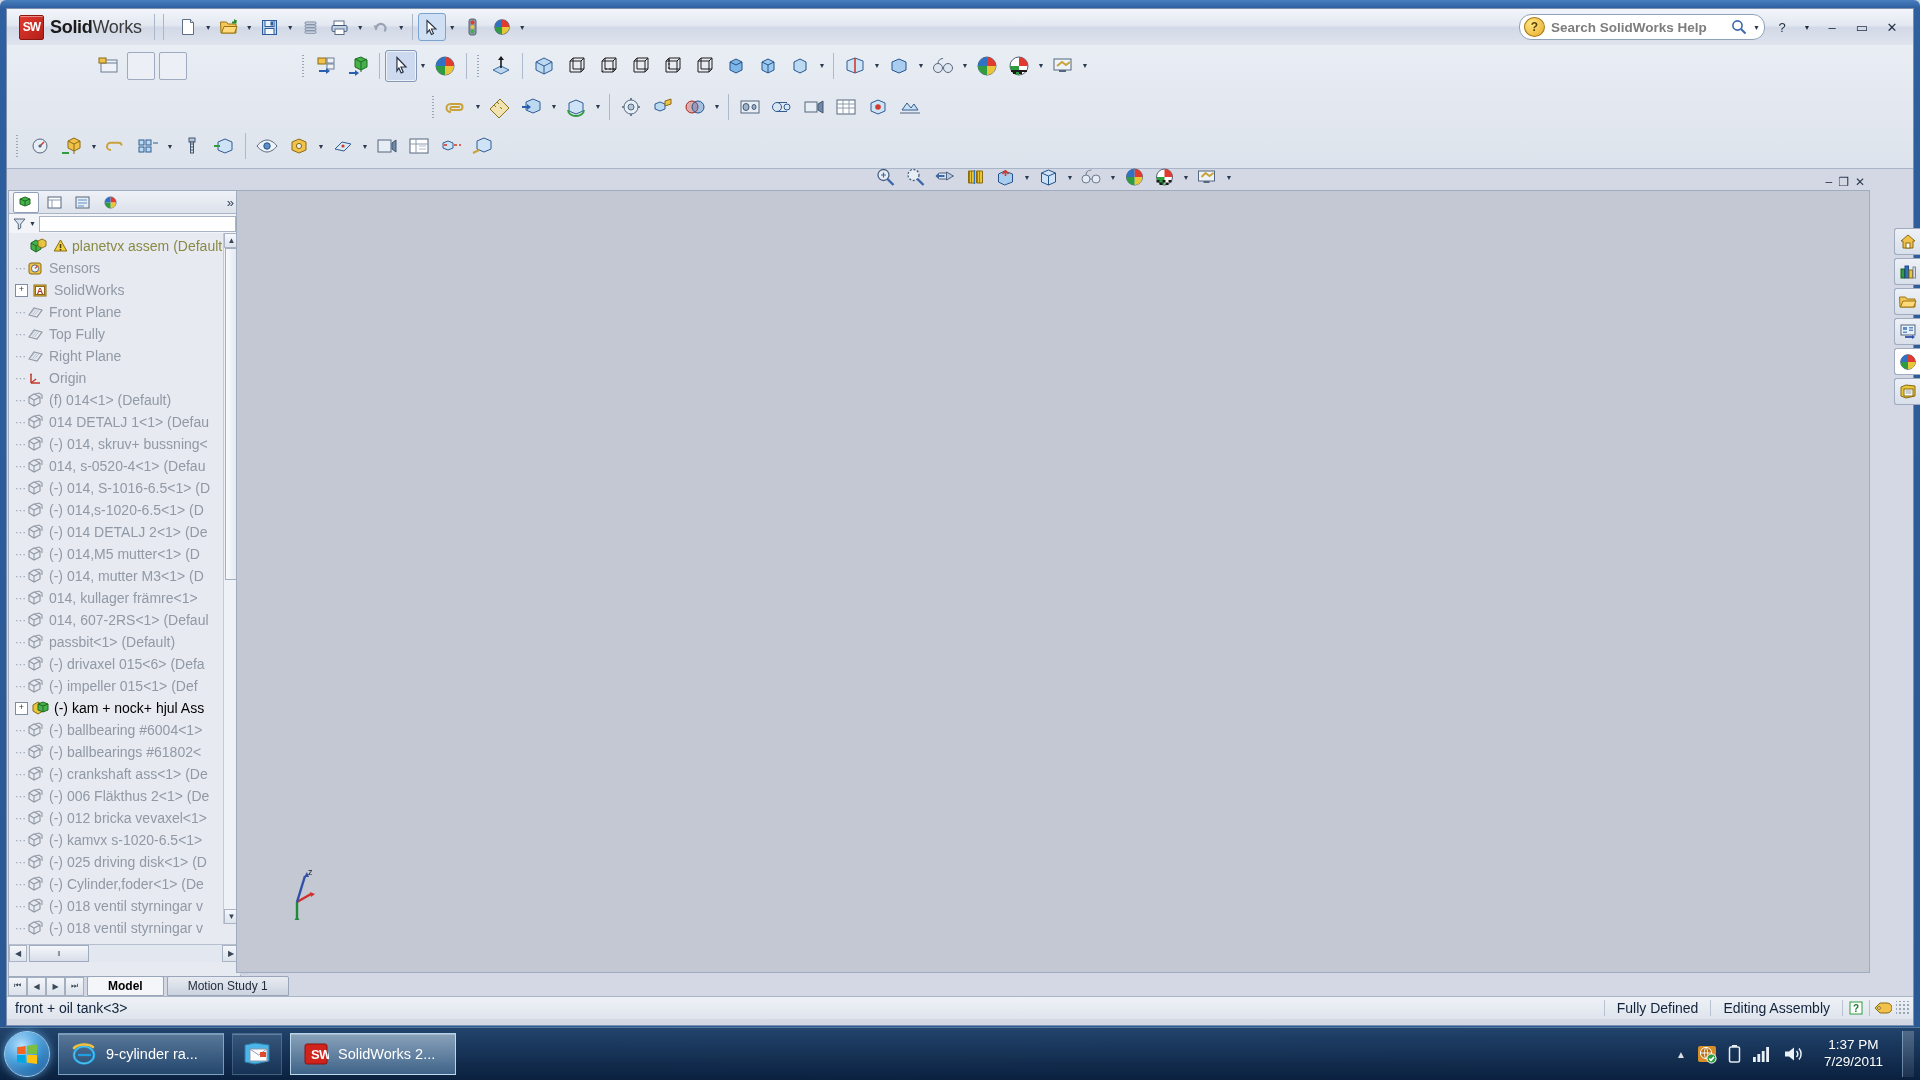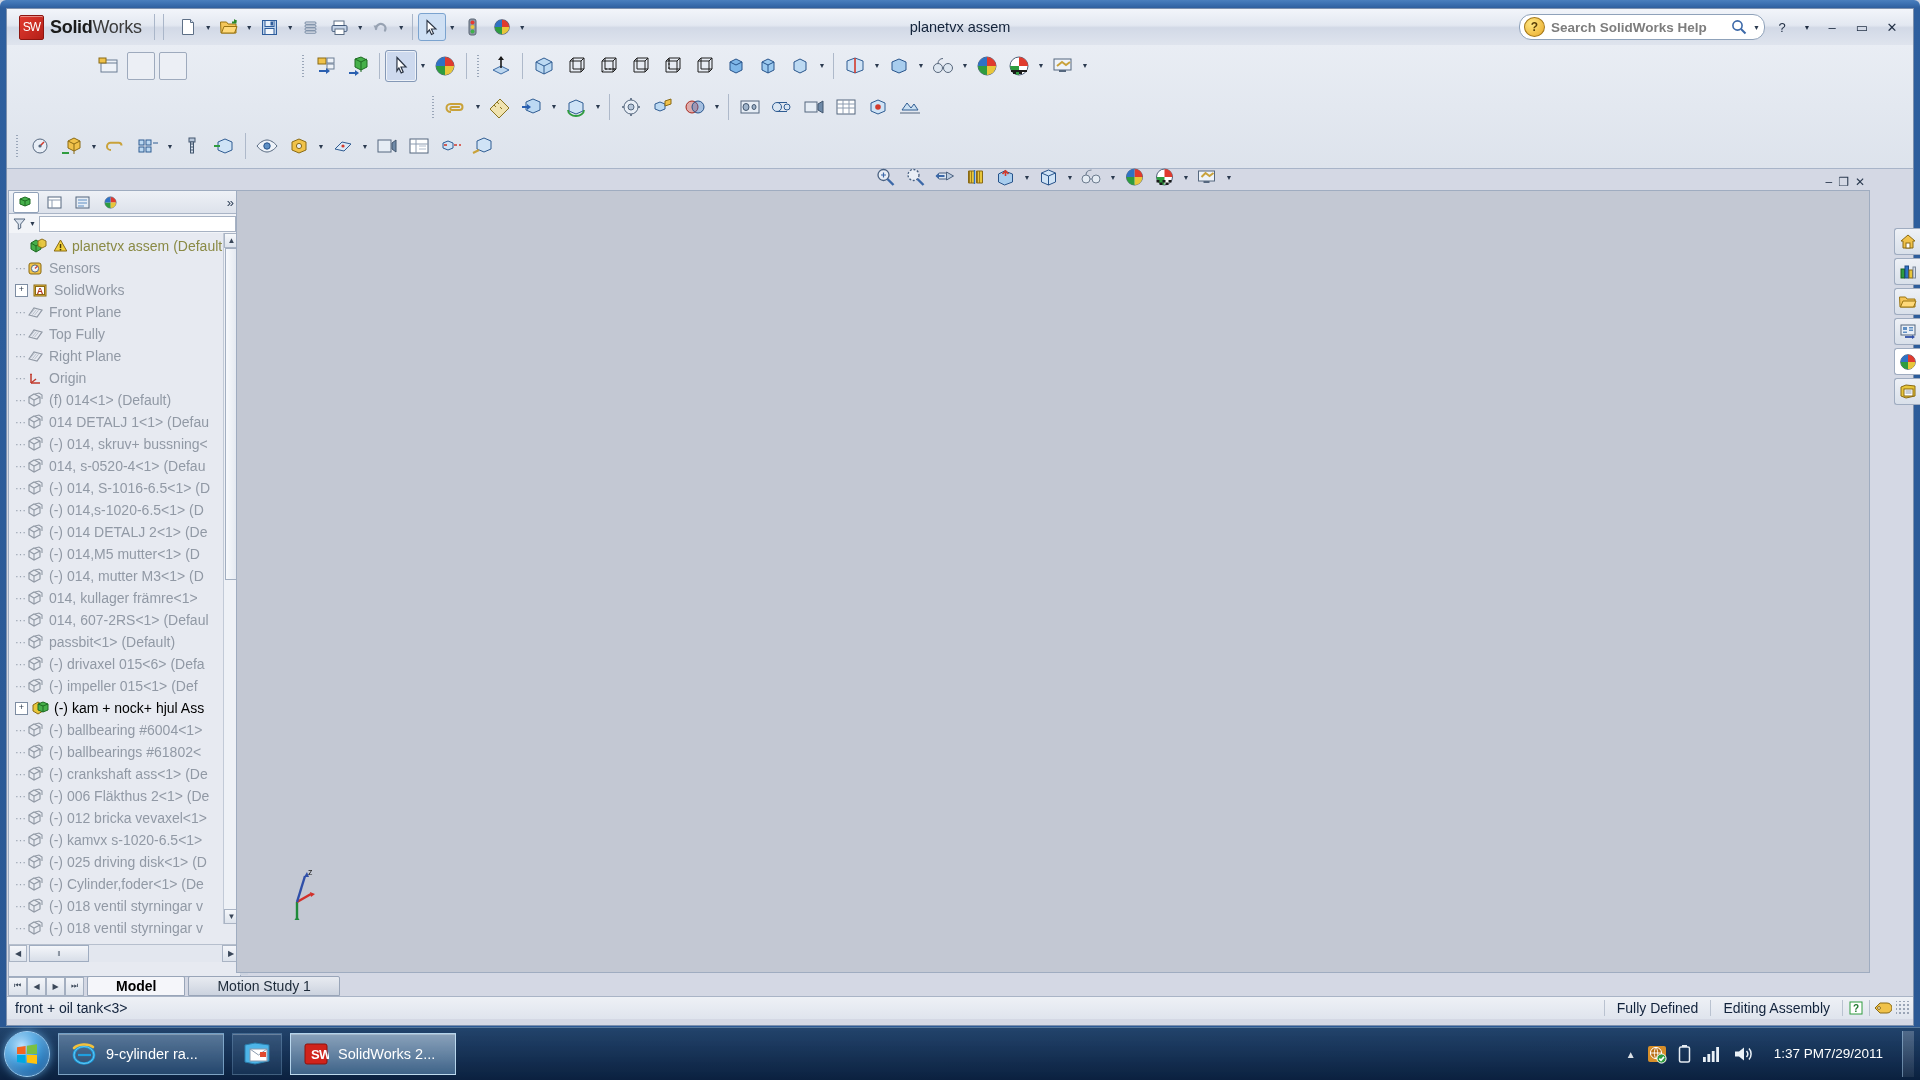--- a/index.html
+++ b/index.html
@@ -39,21 +39,21 @@
     border-bottom:1px solid #9aa8bf;
     display:flex;align-items:center;
   }
   .sw-logo{
     display:flex;align-items:center;gap:6px;margin-left:12px;margin-right:8px;
   }
   .sw-cube{
     width:23px;height:23px;position:relative;
     background:linear-gradient(135deg,#e23b30,#b41f18);
     border:1px solid #8d1510;border-radius:2px;
-    color:#fff;font-weight:normal;font-size:12px;
+    color:#fff;font-weight:bold;font-size:12px;
     display:flex;align-items:center;justify-content:center;
     letter-spacing:-1px;
     box-shadow:inset 0 1px 0 rgba(255,255,255,.45);
   }
   .sw-wordmark{font-size:18px;letter-spacing:-.3px;color:#1b1b1b;}
   .sw-wordmark b{font-weight:bold;}
   .sw-wordmark span{font-weight:normal;color:#3b3b3b;}
   .menu-sep{width:1px;height:26px;background:#aab6c9;margin:0 4px;}
   .menubar{display:flex;align-items:center;height:36px;}
   .menu-item{
@@ -170,21 +170,21 @@
   .triad{position:absolute;left:42px;bottom:52px;width:52px;height:52px;}
   
   .taskpane{position:absolute;right:0;top:228px;width:26px;}
   .tp-btn{width:25px;height:25px;margin-bottom:3px;display:flex;align-items:center;justify-content:center;
     background:linear-gradient(180deg,#eef1f6,#d9e0ea);border:1px solid #9facc0;border-right:none;border-radius:3px 0 0 3px;}
   .tp-btn.active{background:#fff;}
   
   .bottom-tabs{position:absolute;left:8px;bottom:32px;height:20px;display:flex;align-items:center;gap:0;}
   .navbtn{width:17px;height:17px;display:flex;align-items:center;justify-content:center;font-size:8px;color:#3b4859;
     background:linear-gradient(180deg,#f3f5f9,#dce2eb);border:1px solid #a4afc0;}
-  .btab{height:18px;line-height:18px;padding:0 28px;font-size:14px;color:#1d2a39;
+  .btab{height:18px;line-height:18px;padding:0 20px;font-size:12px;color:#1d2a39;
     background:linear-gradient(180deg,#e8ebf1,#ccd3df);border:1px solid #99a5b8;margin-left:3px;border-radius:2px 2px 0 0;}
   .btab.active{background:#f5f6fa;font-weight:bold;color:#000;}
   
   .statusbar{
     position:absolute;left:7px;bottom:9px;width:1906px;height:22px;
     background:linear-gradient(180deg,#eef1f6,#dfe4ed);
     border-top:1px solid #a9b4c6;display:flex;align-items:center;
     font-size:14px;color:#12233c;
   }
   .st-text{padding-left:8px;}
@@ -211,21 +211,21 @@
   .tb-task{
     height:40px;margin-left:8px;padding:0 12px;min-width:140px;
     background:linear-gradient(180deg,rgba(200,228,250,.34),rgba(90,150,205,.30));
     border:1px solid rgba(170,215,250,.55);border-radius:0;
     display:flex;align-items:center;gap:9px;color:#fff;font-size:14.5px;
     box-shadow:inset 0 1px 0 rgba(255,255,255,.25);
   }
   .tb-task.narrow{min-width:auto;padding:0 9px;background:linear-gradient(180deg,rgba(200,228,250,.14),rgba(90,150,205,.12));border-color:rgba(170,215,250,.22);}
   .tb-task.active{background:linear-gradient(180deg,rgba(225,242,255,.55),rgba(130,185,230,.42));border-color:rgba(205,235,255,.8);}
   .tray{margin-left:auto;display:flex;align-items:center;gap:11px;padding-right:6px;color:#fff;}
-  .clock{display:flex;align-items:center;line-height:1.25;font-size:13.5px;color:#fff;
+  .clock{display:flex;flex-direction:column;align-items:center;line-height:1.25;font-size:13.5px;color:#fff;
     padding:0 8px;}
   .showdesk{width:11px;height:46px;background:linear-gradient(180deg,rgba(255,255,255,.22),rgba(255,255,255,.07));
     border-left:1px solid rgba(180,220,250,.45);}
   svg{display:block;}
 </style>
 </head>
 <body>
 
 <div id="desktop"></div>
 
@@ -310,21 +310,20 @@
         <svg width="18" height="18" viewBox="0 0 18 18">
             <circle cx="9" cy="9" r="7.2" fill="none" stroke="#4f6078" stroke-width="1.1"></circle>
             <path d="M9 1.8A7.2 7.2 0 0 1 16.2 9L9 9z" fill="#e03b2e"></path>
             <path d="M9 9l7.2 0A7.2 7.2 0 0 1 9 16.2z" fill="#e8c63a"></path>
             <path d="M9 9l0 7.2A7.2 7.2 0 0 1 1.8 9z" fill="#2f9c3f"></path>
             <path d="M9 9L1.8 9A7.2 7.2 0 0 1 9 1.8z" fill="#2f72c4"></path>
           </svg>
       </div>
       <div class="qa-arrow">▼</div>
     </div>
-    <div class="doc-title">planetvx assem</div>
     <div class="title-right">
       <div class="search-box">
         <div class="help-bubble">?</div>
         <div class="ph">Search SolidWorks Help</div>
         <svg width="16" height="16" viewBox="0 0 16 16">
             <circle cx="6.5" cy="6.5" r="4.6" fill="none" stroke="#3b68a8" stroke-width="1.6"></circle>
             <line x1="10" y1="10" x2="14.5" y2="14.5" stroke="#3b68a8" stroke-width="2"></line>
           </svg>
         <div style="font-size:7px;color:#2b3a4f;">▼</div>
       </div>

